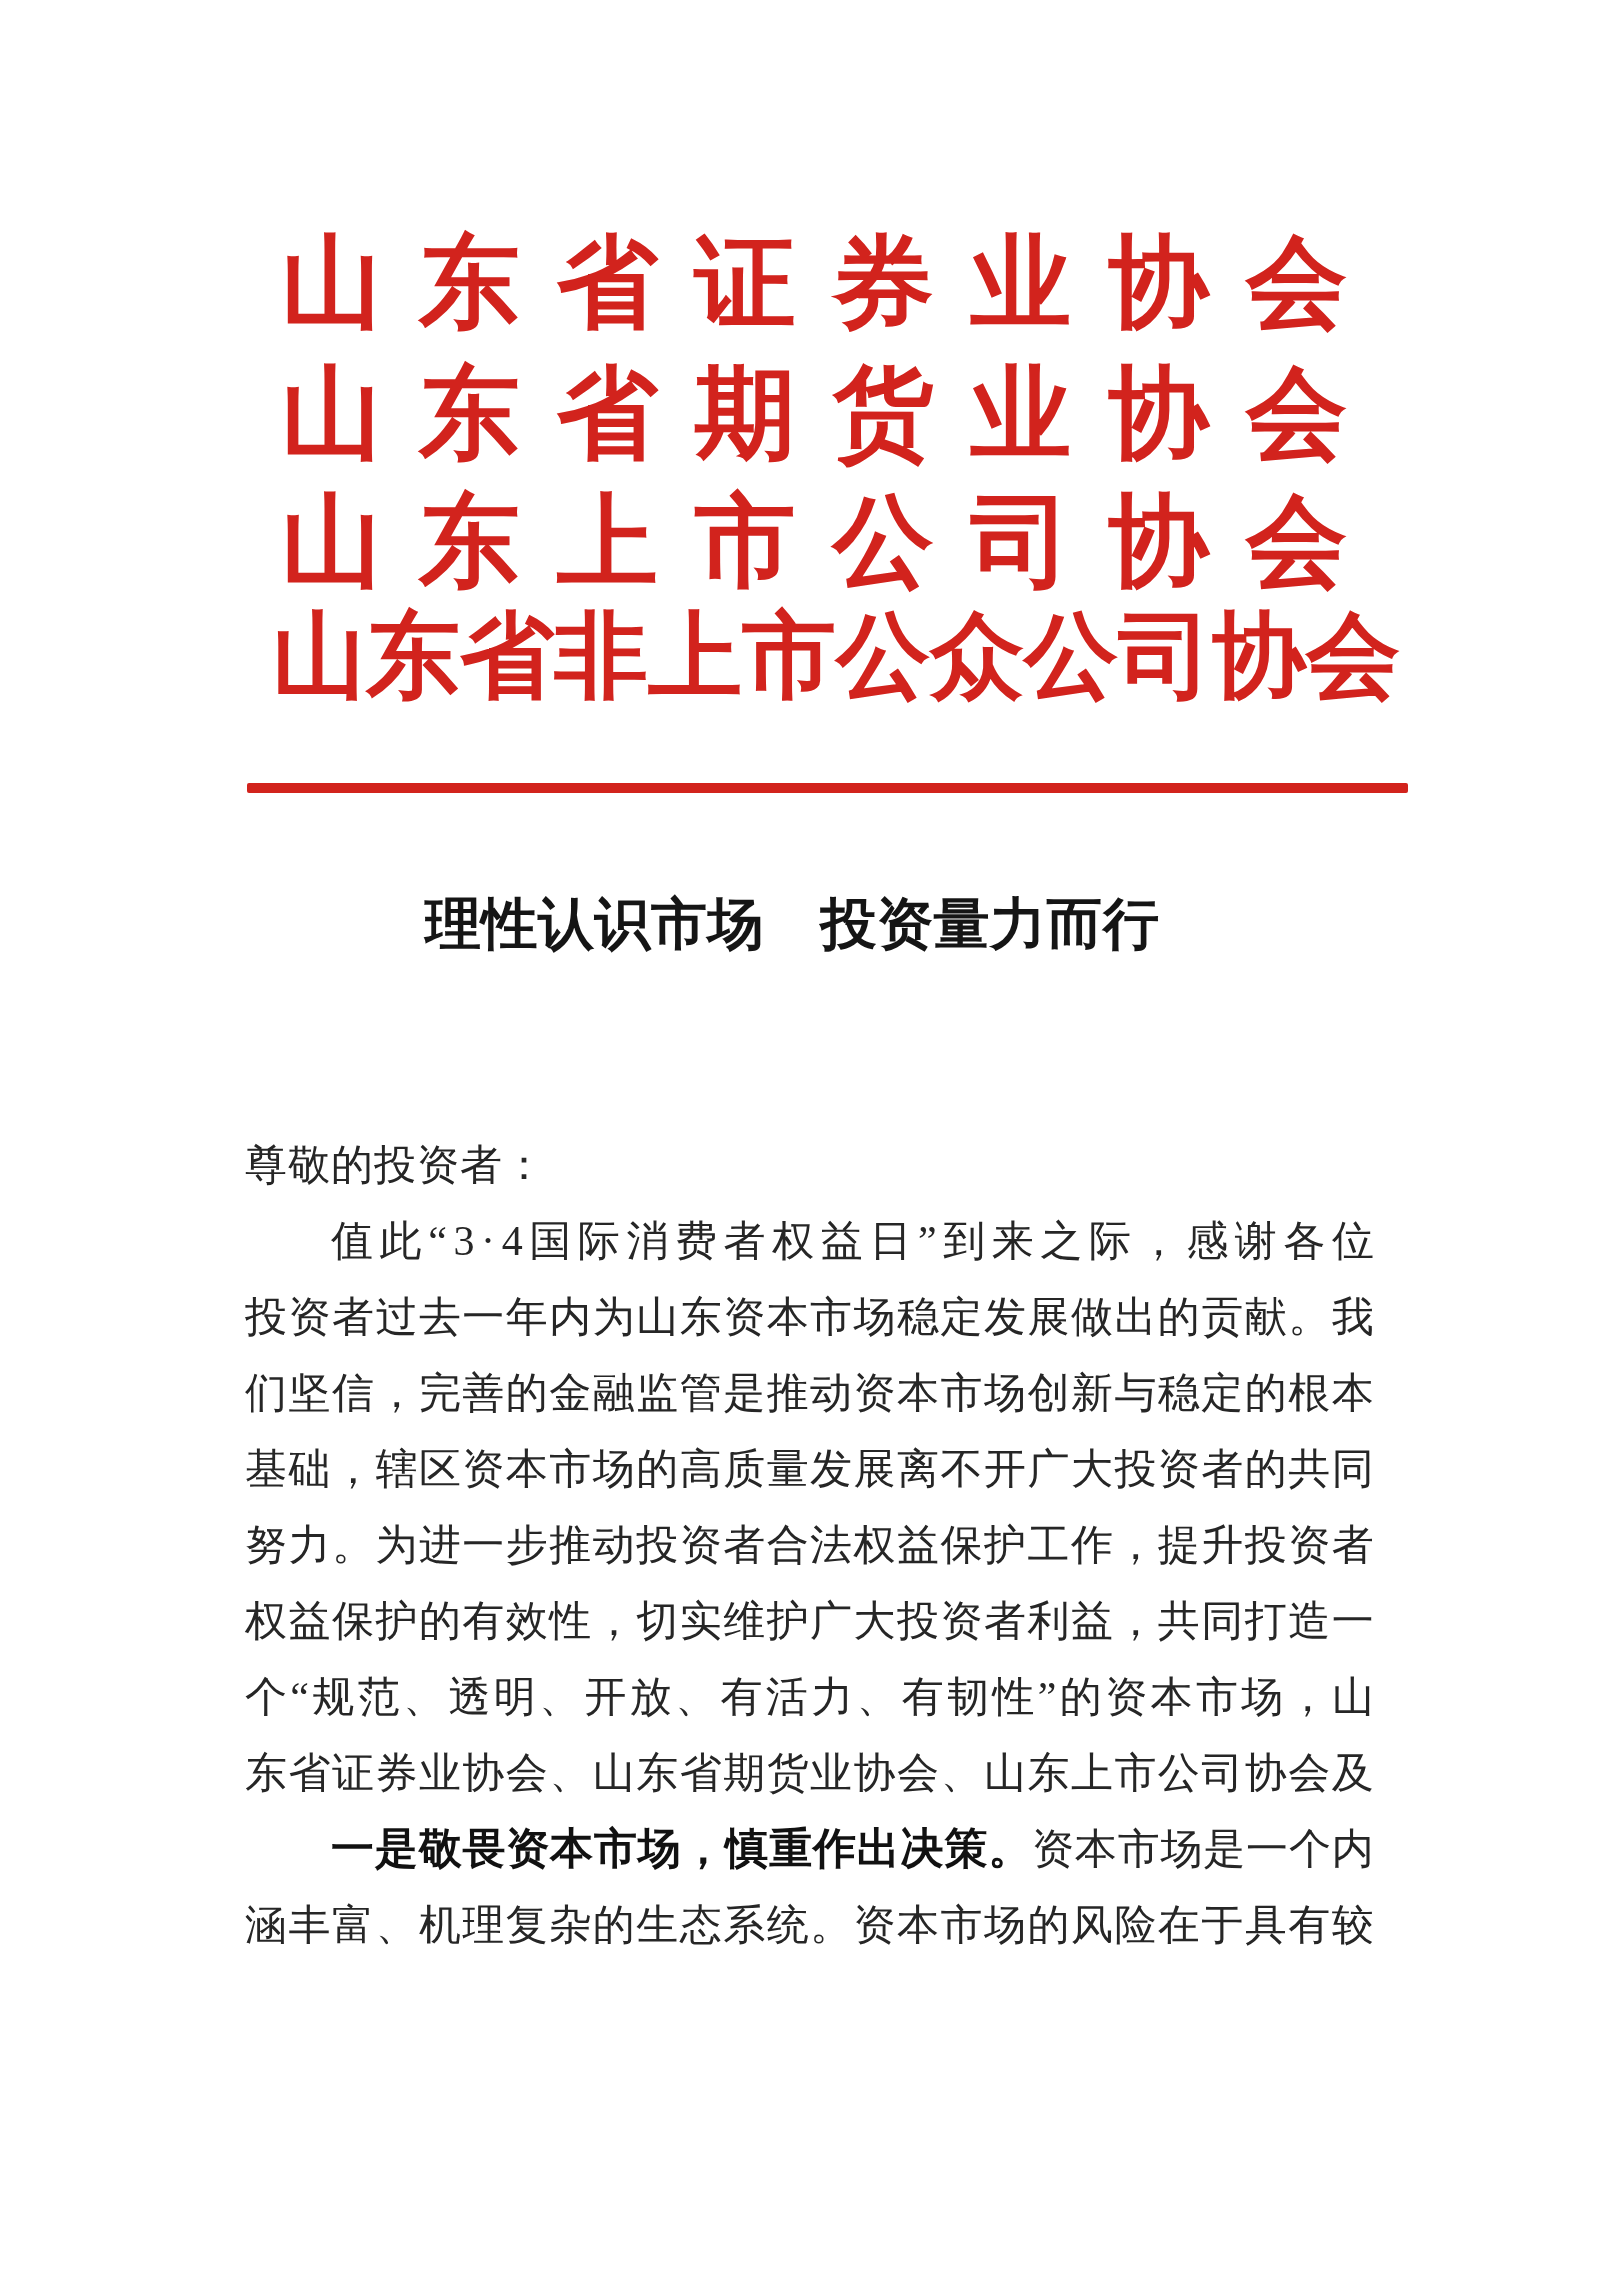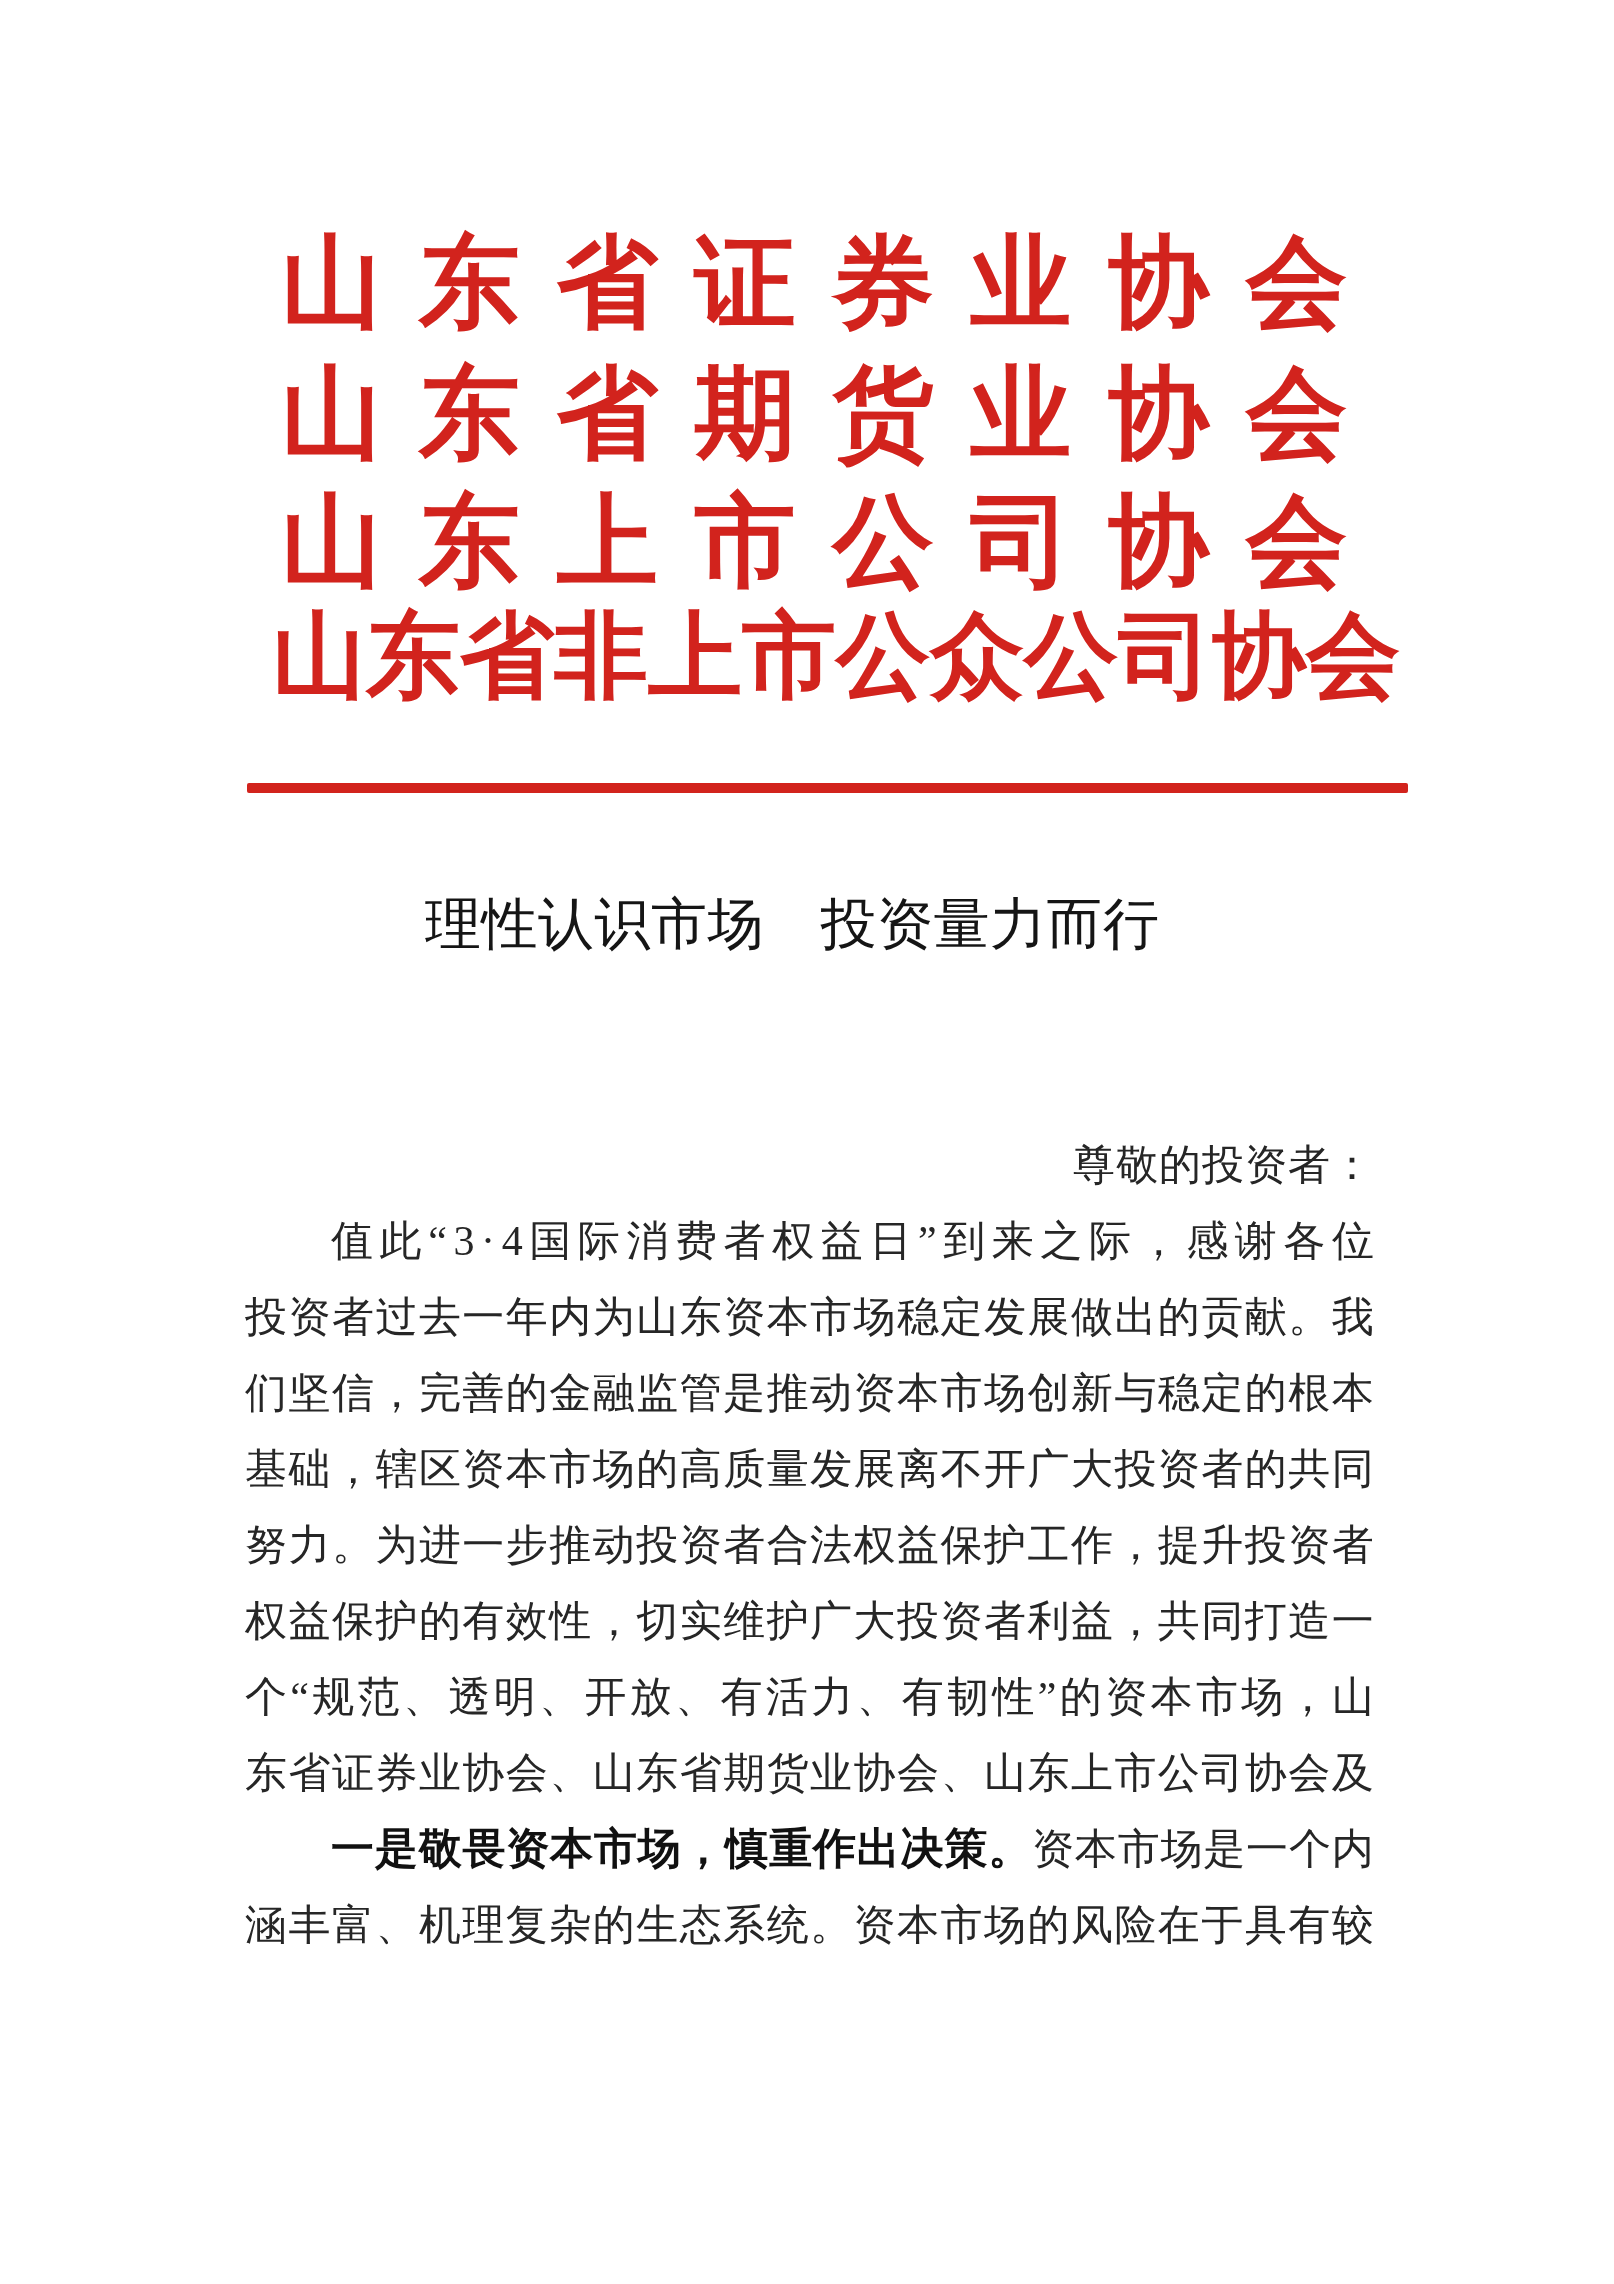--- a/index.html
+++ b/index.html
@@ -28,21 +28,21 @@
   .rule {
     position:absolute;
     left:247px; top:783px;
     width:1161px; height:9.8px;
     border-radius:2px;
   }
   
   .title {
     position:absolute;
     left:425px; top:894px;
-    font-size:56px; font-weight:400;
+    font-size:56px; font-weight:700;
     color:#151515;
     letter-spacing:0.5px;
     line-height:1.1;
     white-space:nowrap;
   }
   .subtitle {
     position:absolute;
     left:818px; top:984px;
     font-size:45px; font-weight:700;
     color:#151515;
@@ -54,21 +54,20 @@
     position:absolute;
     left:245px; top:1127px;
     width:1129px;
     font-size:42px;
     color:#262626;
   }
   .body-line {
     height:76px;
     display:flex;
     align-items:center;
-    justify-content:flex-end;
   }
   .body-line.just { justify-content:space-between; }
   .body-line.ind  { padding-left:86px; }
   .body-line:not(.just) span { letter-spacing:1px; }
   .body-line span.bold {
     font-weight:700;
     font-size:43px;
     color:#111111;
     font-family:"Liberation Sans","DejaVu Sans",sans-serif;
   }

